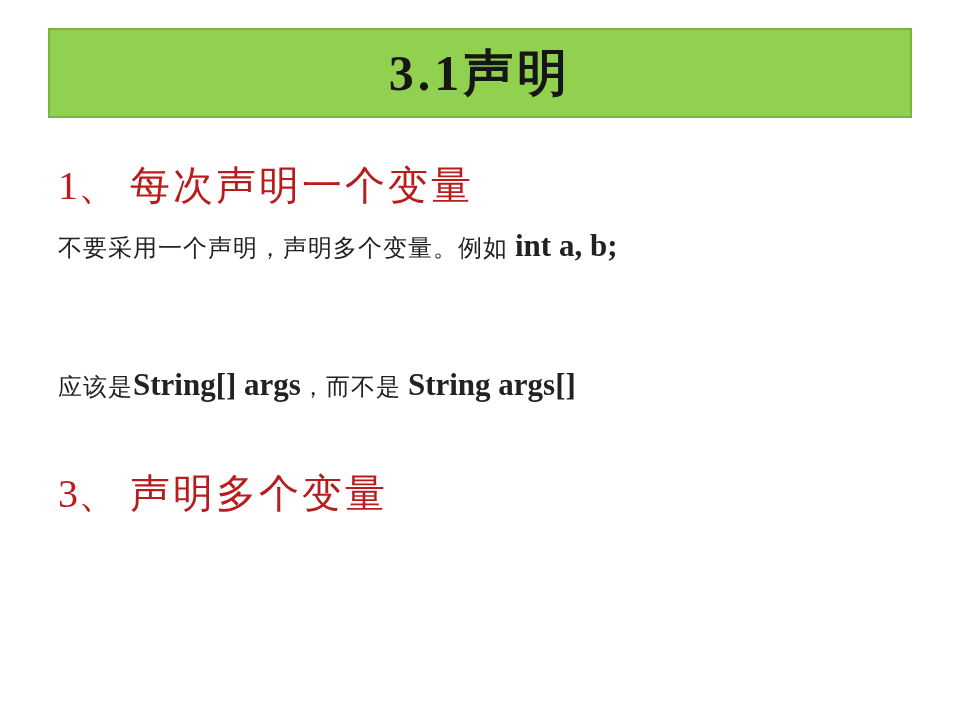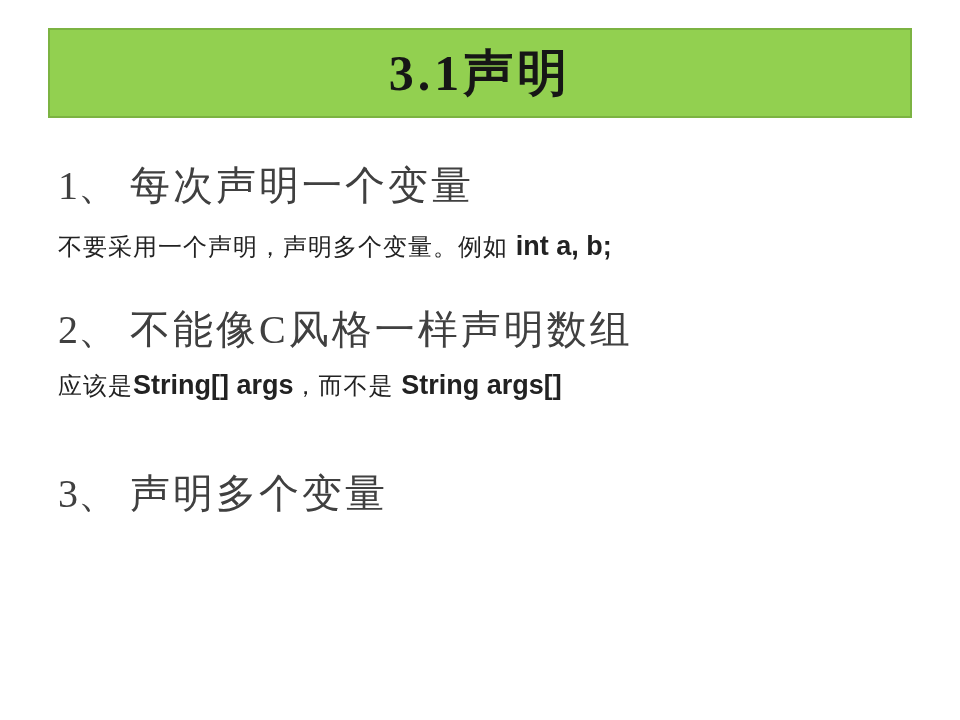--- a/index.html
+++ b/index.html
@@ -41,21 +41,21 @@
   }
 
   
   .heading {
     position: absolute;
     left: 58px;
     font-size: 40px;
     line-height: 48px;
     font-weight: 500;
     letter-spacing: 3px;
-    color: #404040;
+    color: #b91c1c;
     white-space: nowrap;
   }
   .heading .num {
     margin-right: 12px;
     letter-spacing: 0;
   }
   .h1 { top: 162px; }
   .h2 { top: 306px; }
   .h3 { top: 470px; }
 
@@ -80,49 +80,46 @@
     font-size: 23px;
     line-height: 29px;
     letter-spacing: -0.3px;
     word-spacing: 3px;
     font-weight: 500;
   }
   .d3 .line { white-space: nowrap; }
   .d3 .line.indent { padding-left: 38px; }
 
   .cjk {
-    font-family: Liberation Sans, sans-serif;
+    font-family: Liberation Serif, serif;
     margin-top: 28px;
   }
   .code {
-    font-family: Liberation Sans, sans-serif;
+    font-family: Liberation Serif, serif;
     font-weight: 600;
     letter-spacing: 0;
-    font-size: 27px;
+    font-size: 31px;
   }
 </style>
 </head>
 <body>
 
 <div class="slide">
 
   <header class="banner">
     <h1>3.1声明</h1>
   </header>
 
   <div class="heading h1">
     <span class="num">1、</span><span class="htext">每次声明一个变量</span>
   </div>
   <p class="detail d1">
     <span class="cjk">不要采用一个声明，声明多个变量。例如 </span><span class="code">int a, b;</span>
   </p>
 
-  <div class="heading h2">
-    <span class="num">2、</span><span class="htext">不能像C风格一样声明数组</span>
-  </div>
   <p class="detail d2">
     <span class="cjk">应该是</span><span class="code">String[] args</span><span class="cjk">，而不是 </span><span class="code">String args[]</span>
   </p>
 
   <div class="heading h3">
     <span class="num">3、</span><span class="htext">声明多个变量</span>
   </div>
 
 </div>
 

